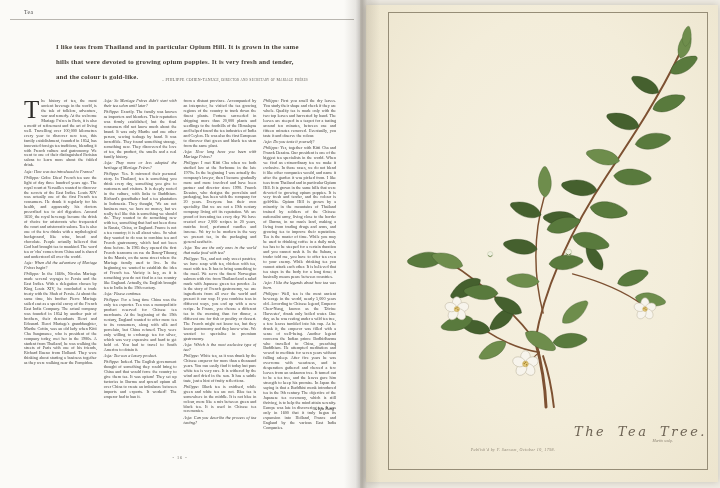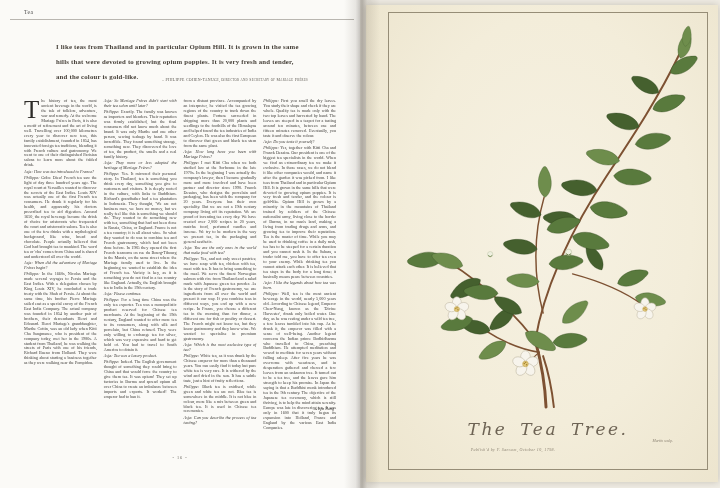--- a/index.html
+++ b/index.html
@@ -35,22 +35,22 @@
       rgba(40,32,24,.30) 50%, rgba(60,50,40,.12) 64%, rgba(60,50,40,0) 100%); z-index:5; }
 
   
   .page-right { position:absolute; left:360px; top:0; width:360px; height:488px; background:#efece4; }
   .plate-paper { position:absolute; left:6px; top:5px; right:2px; bottom:6px;
     background:radial-gradient(ellipse at 52% 45%, #f6f1e2 0%, #f3edda 55%, #ece4cd 100%);
     box-shadow:0 0 7px rgba(80,65,40,.25); }
   .plate-border { position:absolute; left:22px; top:7px; right:10px; bottom:12px;
     border:1px solid #968d77; }
   .plate-svg { position:absolute; left:50%; top:6px; transform:translateX(-50%); }
-  .plate-caption { position:absolute; bottom:30px; left:0; width:100%; text-align:center;
-    font-family:"DejaVu Serif", serif; font-style:italic; font-size:17px; color:#6d6354;
+  .plate-caption { position:absolute; bottom:30px; left:0; width:100%; text-align:right;
+    font-family:"DejaVu Serif", serif; font-style:italic; font-size:13px; color:#6d6354;
     letter-spacing:2.5px; word-spacing:5px; }
   .plate-imprint { position:absolute; bottom:17px; left:0; width:78%; text-align:center;
     font-style:italic; font-size:4px; color:#8a8171; letter-spacing:.4px; }
   .plate-engraver { position:absolute; bottom:26px; right:34px; font-style:italic;
     font-size:3.8px; color:#8a8171; }
 </style>
 </head>
 <body>
 
 <div class="spread">

